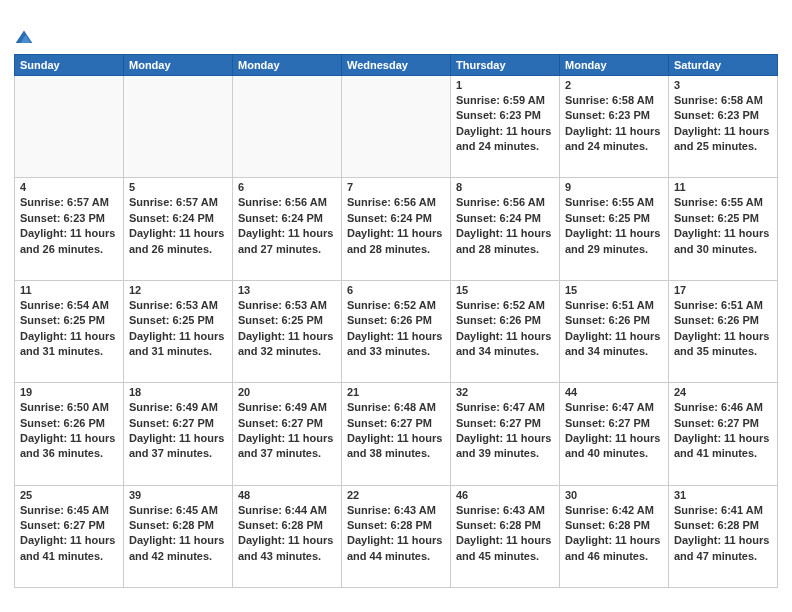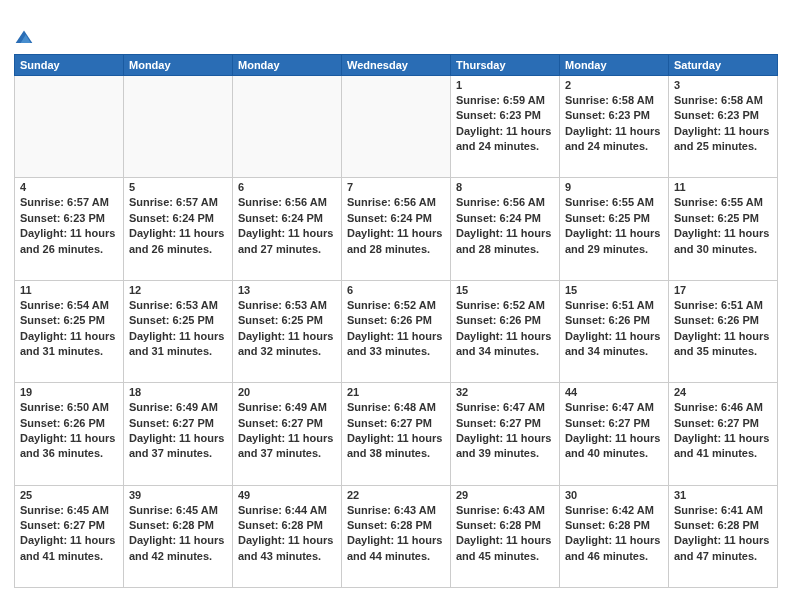--- a/index.html
+++ b/index.html
@@ -245,29 +245,29 @@
         <tr>
           <td>
             <div class="day-number">25</div>
             <div class="day-info">Sunrise: 6:45 AM<br>Sunset: 6:27 PM<br>Daylight: 11 hours and 41 minutes.</div>
           </td>
           <td>
             <div class="day-number">39</div>
             <div class="day-info">Sunrise: 6:45 AM<br>Sunset: 6:28 PM<br>Daylight: 11 hours and 42 minutes.</div>
           </td>
           <td>
-            <div class="day-number">49</div>
+            <div class="day-number">48</div>
             <div class="day-info">Sunrise: 6:44 AM<br>Sunset: 6:28 PM<br>Daylight: 11 hours and 43 minutes.</div>
           </td>
           <td>
             <div class="day-number">22</div>
             <div class="day-info">Sunrise: 6:43 AM<br>Sunset: 6:28 PM<br>Daylight: 11 hours and 44 minutes.</div>
           </td>
           <td>
-            <div class="day-number">29</div>
+            <div class="day-number">46</div>
             <div class="day-info">Sunrise: 6:43 AM<br>Sunset: 6:28 PM<br>Daylight: 11 hours and 45 minutes.</div>
           </td>
           <td>
             <div class="day-number">30</div>
             <div class="day-info">Sunrise: 6:42 AM<br>Sunset: 6:28 PM<br>Daylight: 11 hours and 46 minutes.</div>
           </td>
           <td>
             <div class="day-number">31</div>
             <div class="day-info">Sunrise: 6:41 AM<br>Sunset: 6:28 PM<br>Daylight: 11 hours and 47 minutes.</div>
           </td>

